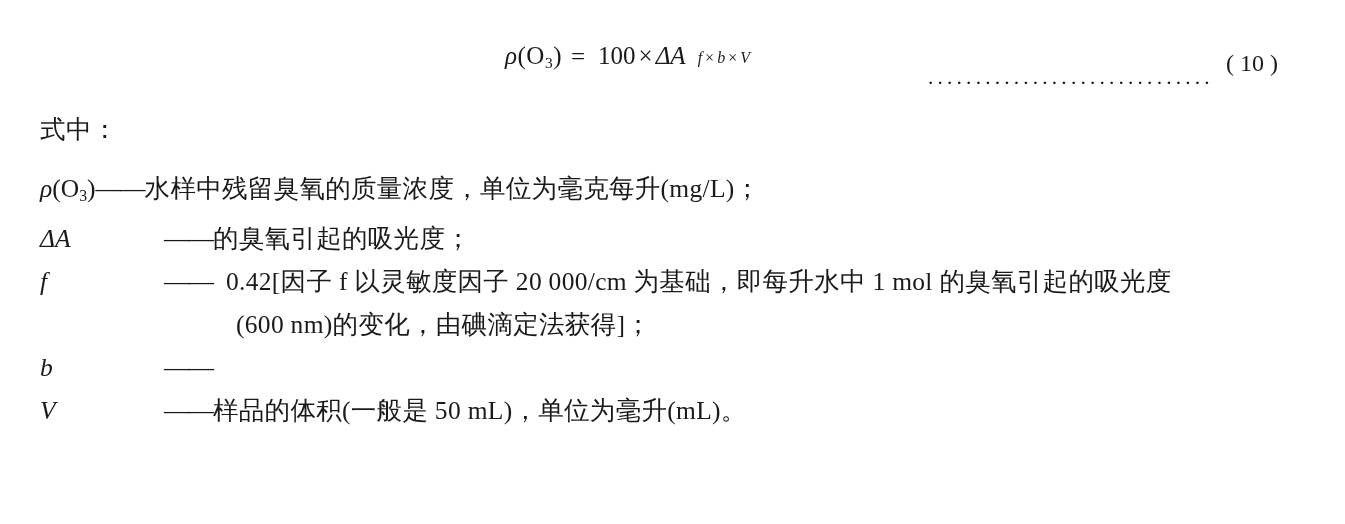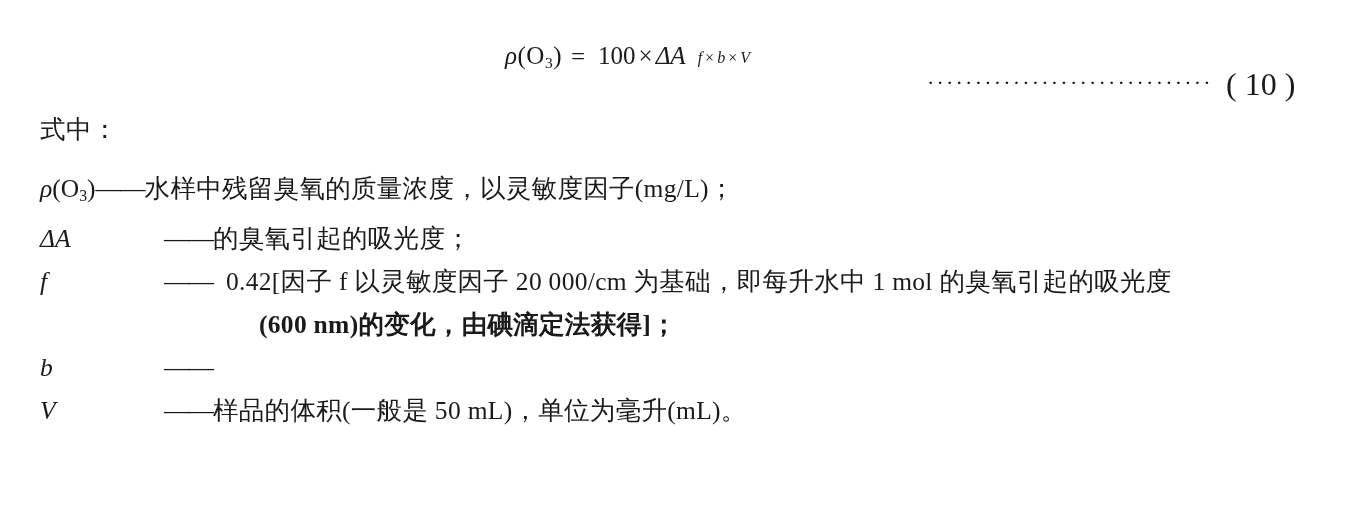--- a/index.html
+++ b/index.html
@@ -83,22 +83,22 @@
     left: 927px;
     top: 70px;
     font-size: 22px;
     letter-spacing: 2.2px;
     color: #1a1a1a;
     white-space: nowrap;
   }
   .eq-number {
     position: absolute;
     left: 1226px;
-    top: 66px;
-    font-size: 32px;
+    top: 50px;
+    font-size: 24px;
     white-space: nowrap;
   }
 
   
   .body-text {
     padding-left: 40px;
     font-size: 25.5px;
     line-height: 43px;
   }
   .lead {
@@ -131,22 +131,21 @@
     flex: 1 1 auto;
     letter-spacing: 0.3px;
   }
   .def-desc .hang {
     display: block;
     text-indent: 0;
     margin-left: 13px;
   }
   .def-desc .cont {
     display: block;
-    margin-left: 46px;
-    font-weight: bold;
+    margin-left: 23px;
   }
   .upright {
     font-style: normal;
   }
   .ital {
     font-style: italic;
   }
 </style>
 </head>
 <body>
@@ -177,21 +176,21 @@
 
   <div class="body-text">
 
     <div class="lead">式中：</div>
 
     <div class="def">
       <span class="def-term-tight">
         <span class="ital">ρ</span><span class="upright">(</span><span class="upright">O</span><span class="sub">3</span><span class="upright">)</span>
       </span>
       <span class="dash">——</span>
-      <span class="def-desc">水样中残留臭氧的质量浓度，以灵敏度因子(mg/L)；</span>
+      <span class="def-desc">水样中残留臭氧的质量浓度，单位为毫克每升(mg/L)；</span>
     </div>
 
     <div class="def">
       <span class="def-term">ΔA</span>
       <span class="dash">——</span>
       <span class="def-desc">的臭氧引起的吸光度；</span>
     </div>
 
     <div class="def">
       <span class="def-term">f</span>

